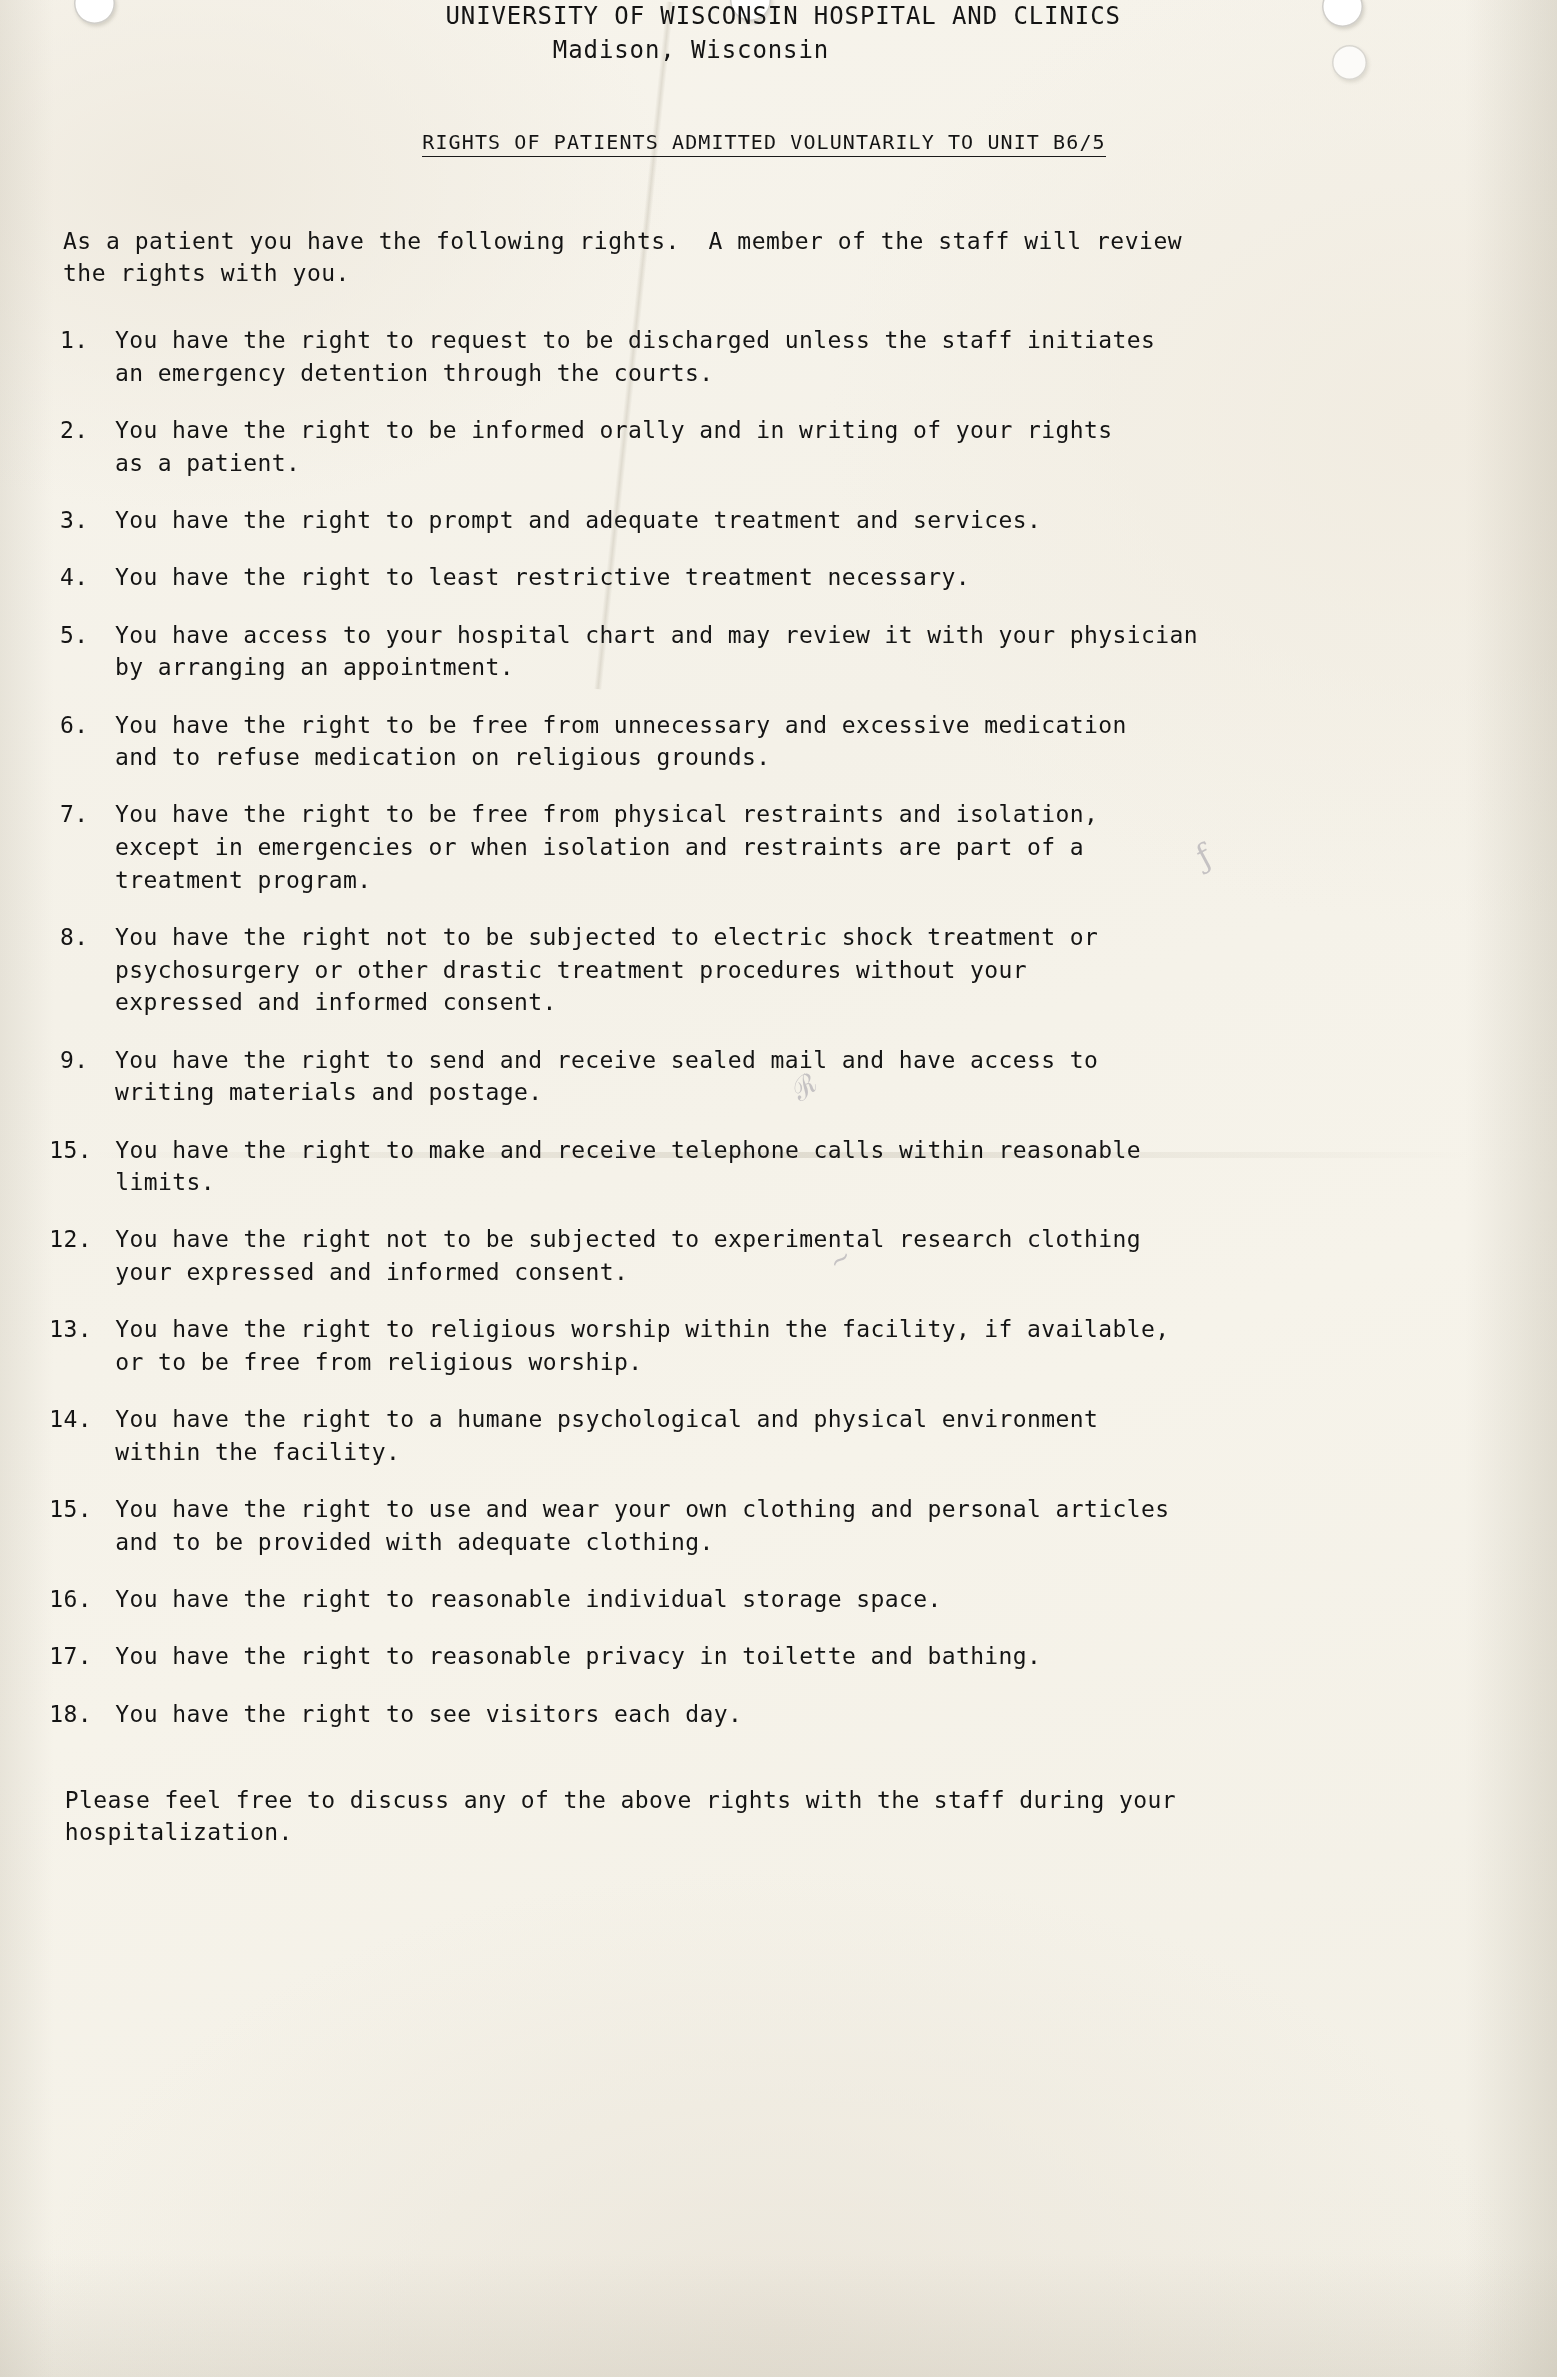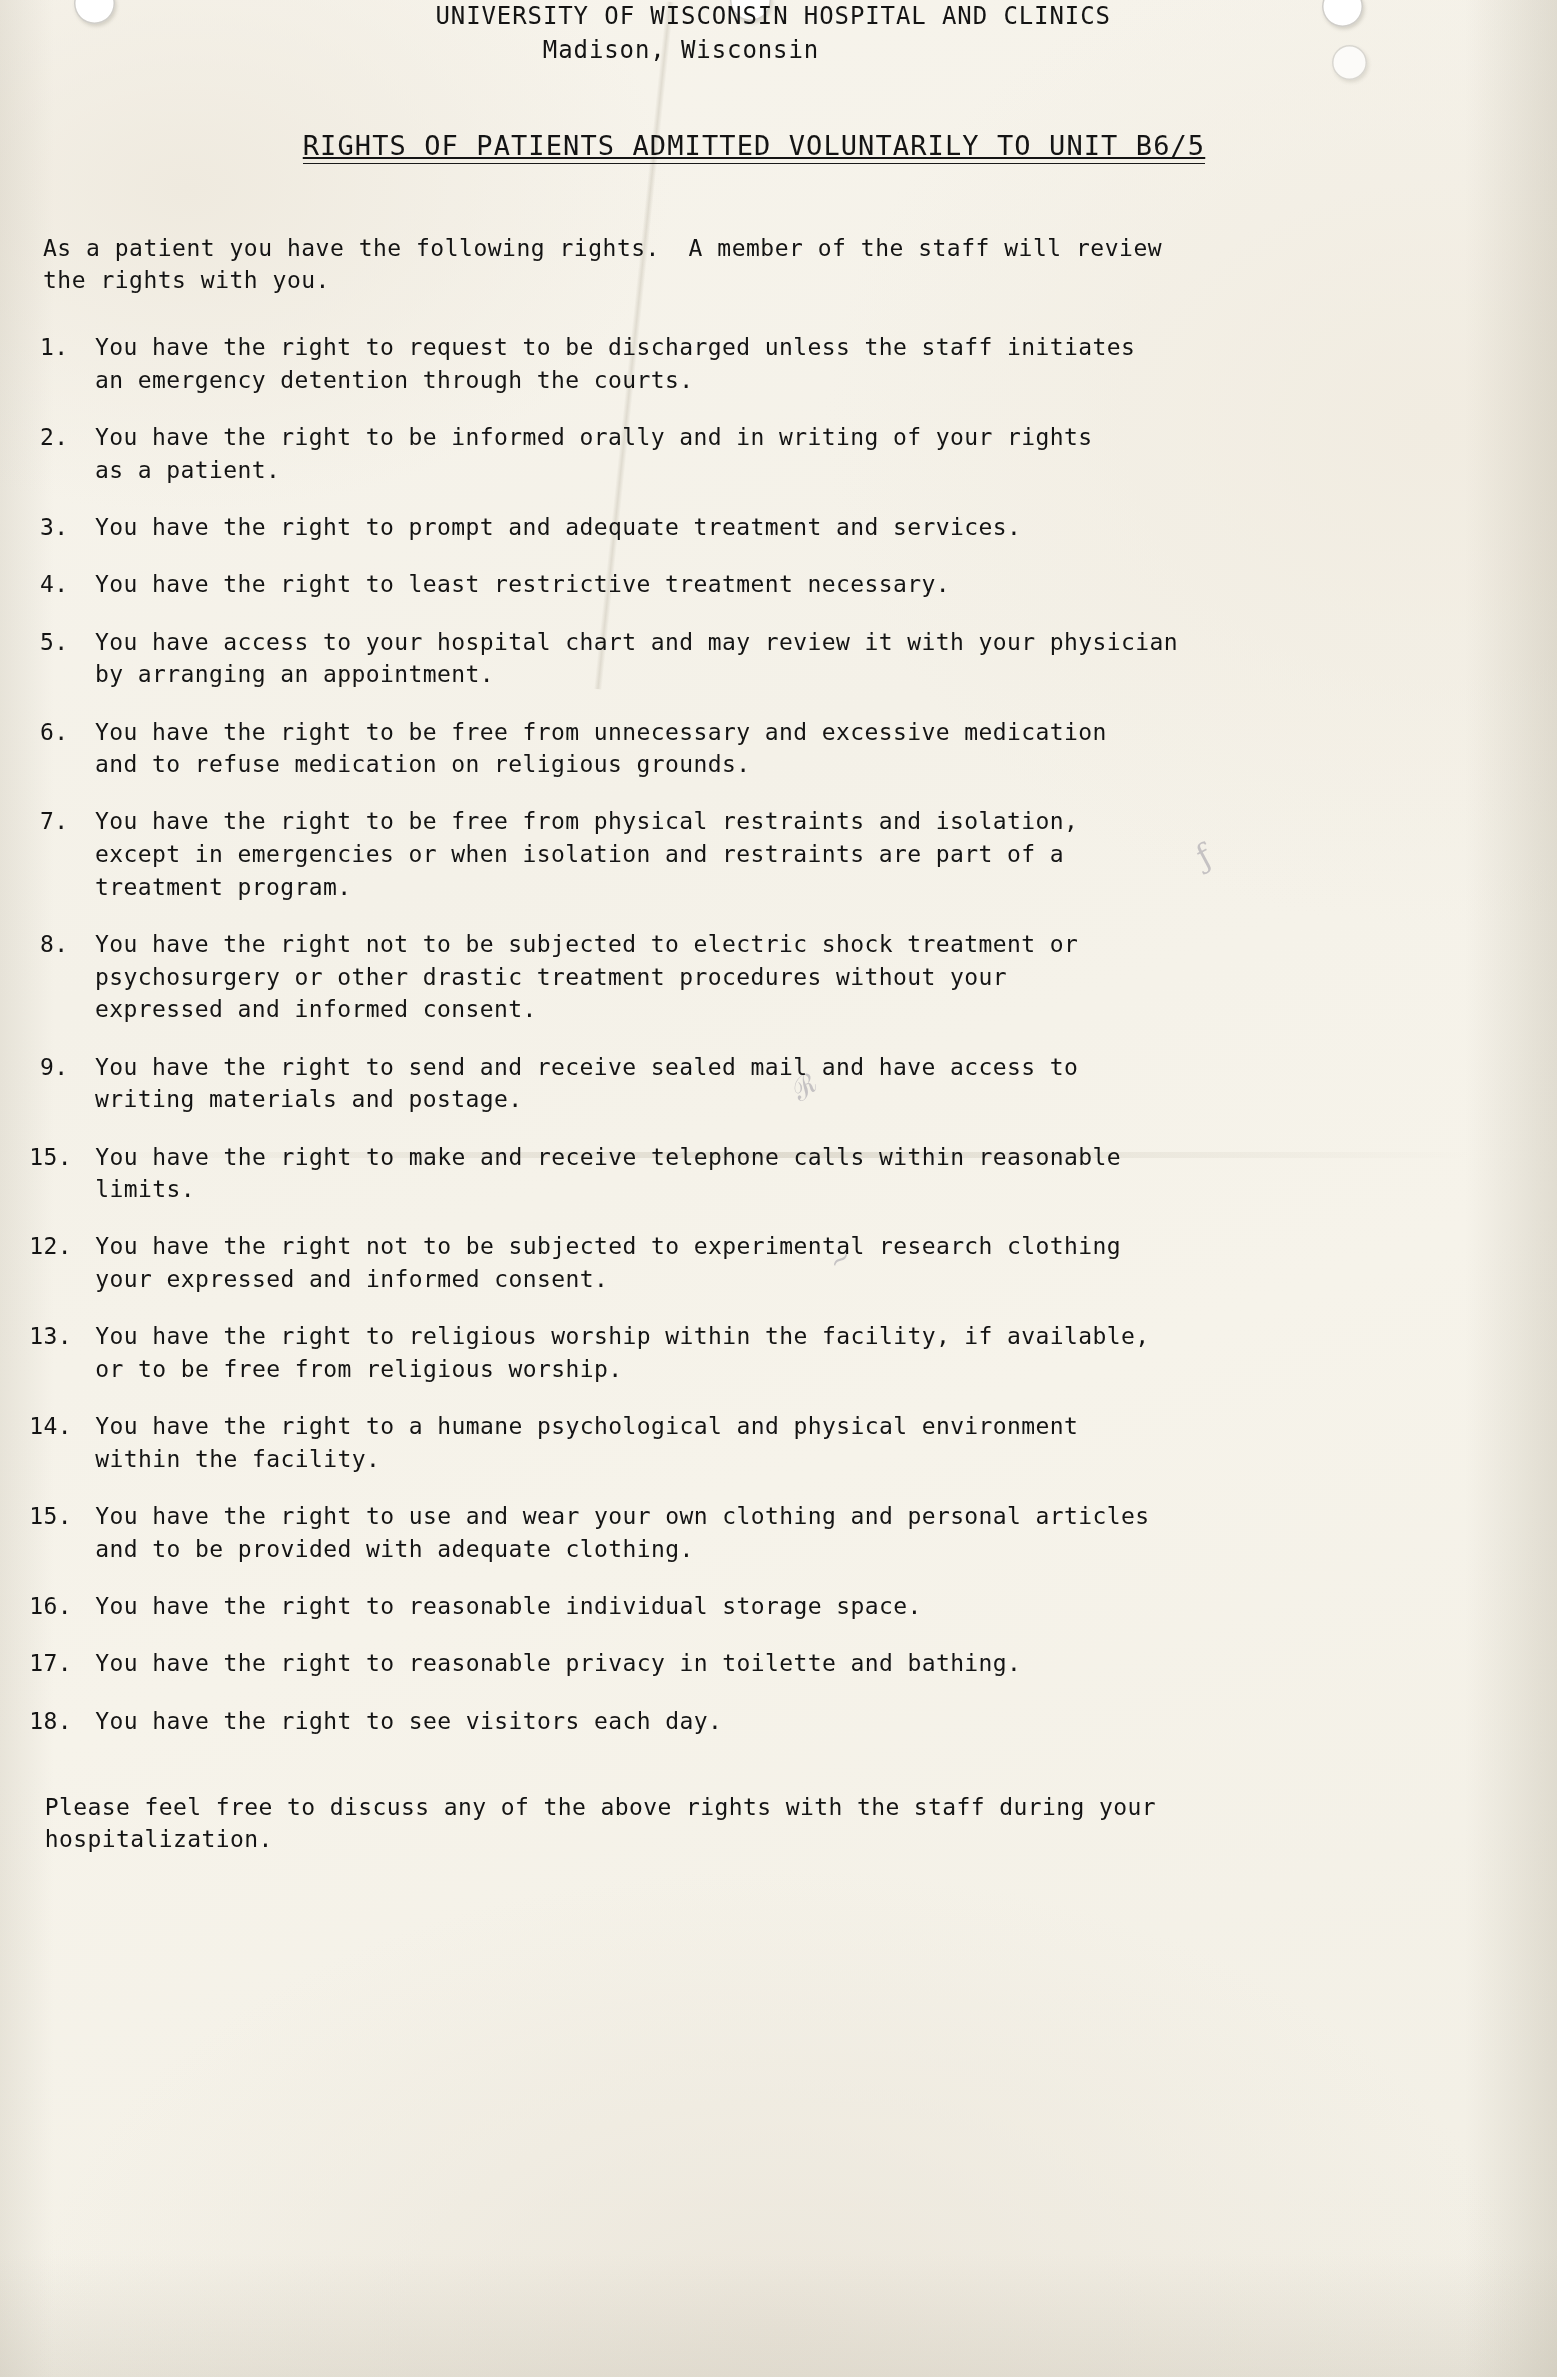--- a/index.html
+++ b/index.html
@@ -48,21 +48,21 @@
     box-shadow: 0 0 0 1.5px rgba(120,115,100,0.35) inset, 1.5px 2.3px 3.8px rgba(120,115,100,0.25);
   }
   .punch-hole.ph1 { left: 74px;  top: -17px; }
   .punch-hole.ph2 { left: 730px; top: -20px; }
   .punch-hole.ph3 { left: 1322px; top: -14px; }
   .punch-hole.ph4 { left: 1332px; top: 45px; width: 35px; height: 35px; opacity: .75;}
 
   .content {
     position: relative;
     z-index: 5;
-    padding: 0 37px 0 34px;
+    padding: 0 37px 0 54px;
     color: #1b1b1b;
   }
   .doc-text {
     font-family: "DejaVu Sans Mono", monospace;
     color: #141414;
   }
 
   .org-line1, .org-line2 {
     text-align: center;
     font-size: 24px;
@@ -77,26 +77,25 @@
     margin-top: 6.1px;
     margin-left: -192px;
   }
   .title-wrap {
     text-align: center;
     margin-top: 66px;
     margin-left: -46px;
   }
   .title {
     display: inline-block;
-    font-size: 27px;
+    font-size: 20px;
     letter-spacing: 1.1px;
     border-bottom: 1.5px solid #1a1a1a;
     padding-bottom: 2.3px;
     white-space: pre;
-    text-decoration: underline;
   }
   .intro {
     margin-top: 69px;
     margin-left: 9px;
     font-size: 23px;
     line-height: 1.38;
     white-space: pre-wrap;
     letter-spacing: 0.5px;
   }
   .rights-list {

